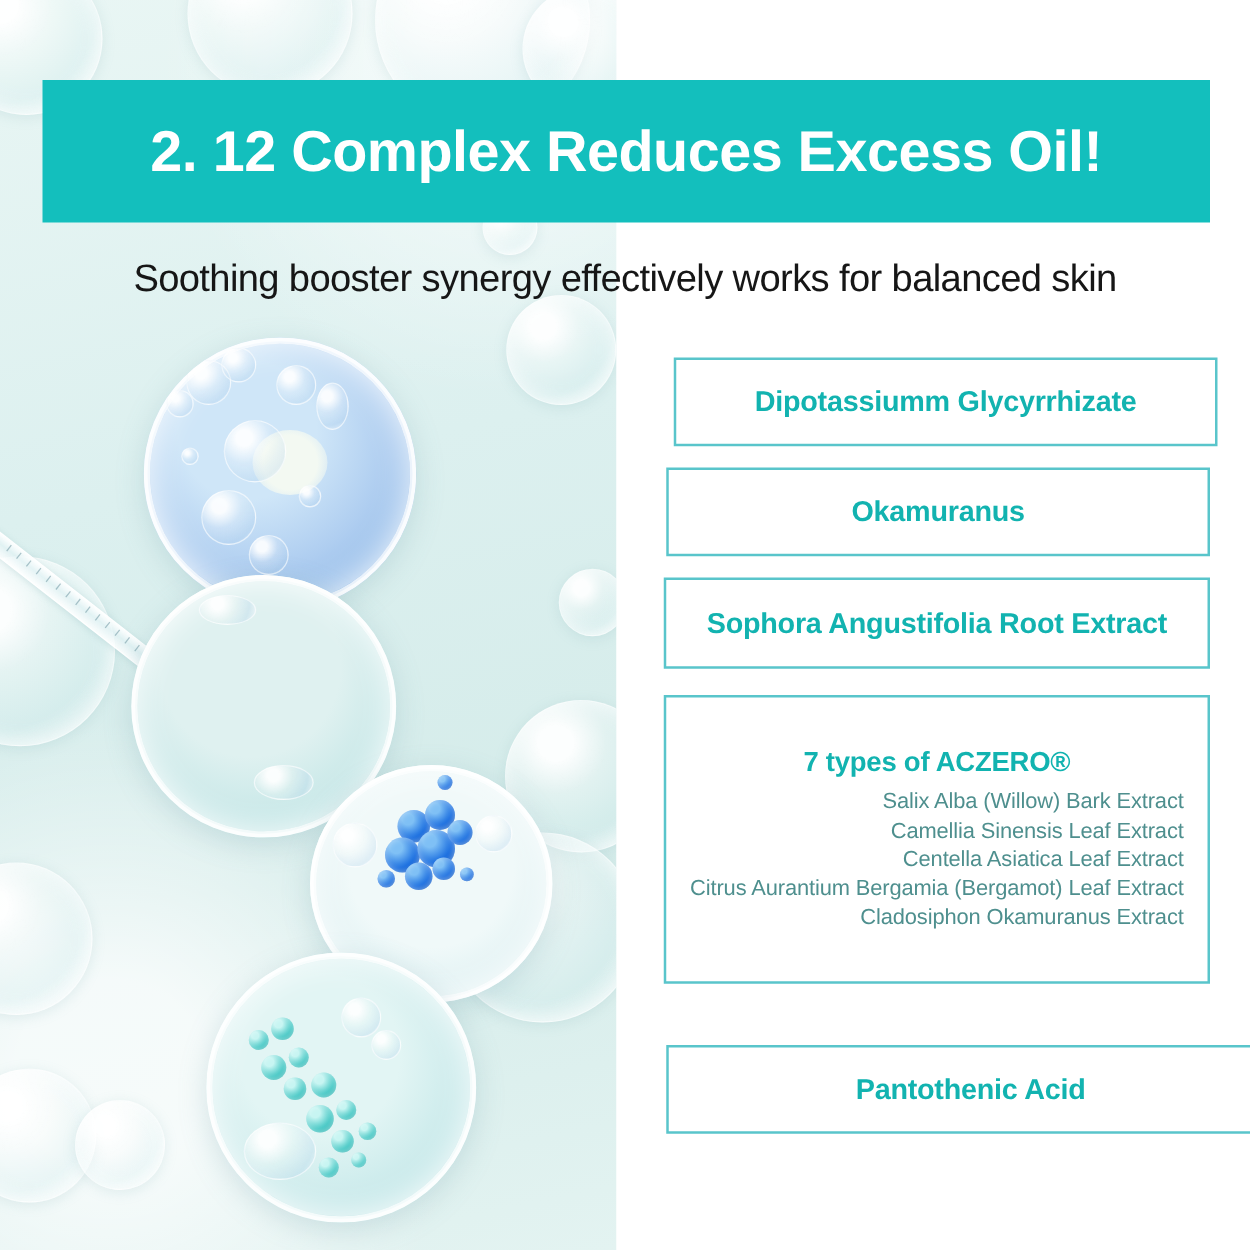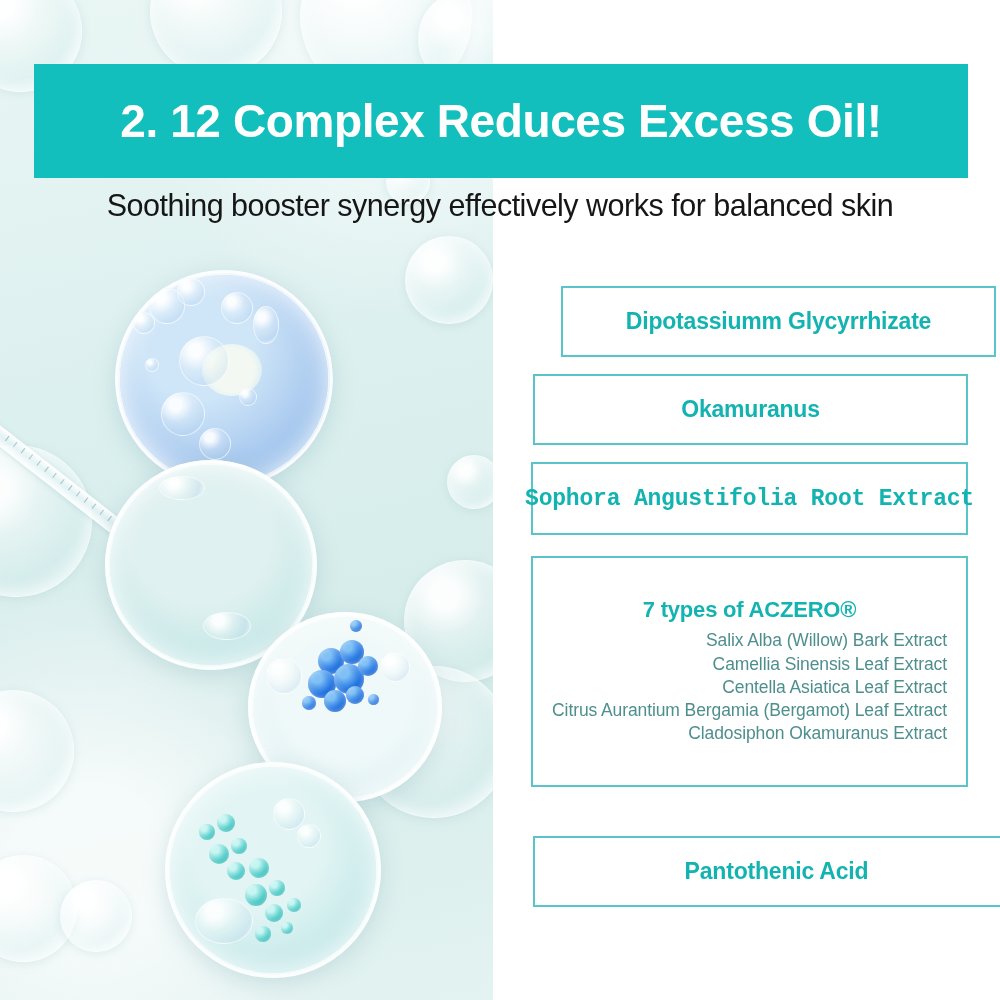--- a/index.html
+++ b/index.html
@@ -65,21 +65,21 @@
   .banner{
     position:absolute;left:34px;top:64px;width:934px;height:114px;
     background:#13bfbd;display:flex;align-items:center;justify-content:center;
   }
   .banner-title{
     color:#ffffff;font-size:46px;font-weight:bold;letter-spacing:-.4px;
     white-space:nowrap;line-height:1;
   }
 
   .subtitle{
-    position:absolute;left:0;top:188px;width:1000px;text-align:center;
+    position:absolute;left:0;top:206px;width:1000px;text-align:center;
     color:#161616;font-size:30.5px;font-weight:normal;letter-spacing:-.5px;white-space:nowrap;
   }
 
   
   .box{
     position:absolute;box-sizing:border-box;background:#ffffff;
     border:2px solid #59c5cb;display:flex;flex-direction:column;
     align-items:center;justify-content:center;
   }
   .box-label{
@@ -87,23 +87,23 @@
     white-space:nowrap;text-align:center;
   }
   .aczero-title{
     color:#12b3b0;font-weight:bold;font-size:22px;margin-bottom:6px;letter-spacing:-.2px;
   }
   .aczero-list{list-style:none;margin:0;padding:0;text-align:right;}
   .aczero-list li{
     color:#4e8f8e;font-size:17.5px;line-height:1.33;white-space:nowrap;letter-spacing:-.1px;
   }
 
-  .b1{left:561px;top:286px;width:435px;height:71px;}
+  .b1{left:539px;top:286px;width:435px;height:71px;}
   .b2{left:533px;top:374px;width:435px;height:71px;}
-  .b3{left:531px;top:462px;width:437px;height:73px;font-family:Liberation Mono, monospace;}
+  .b3{left:531px;top:462px;width:437px;height:73px;}
   .b4{left:531px;top:556px;width:437px;height:231px;}
   .b5{left:533px;top:801px;width:487px;height:71px;margin-top:35px;}
   .b6{left:533px;top:889px;width:433px;height:71px;}
 </style>
 </head>
 <body>
 
 <div id="page">
 
   <div class="photo">

